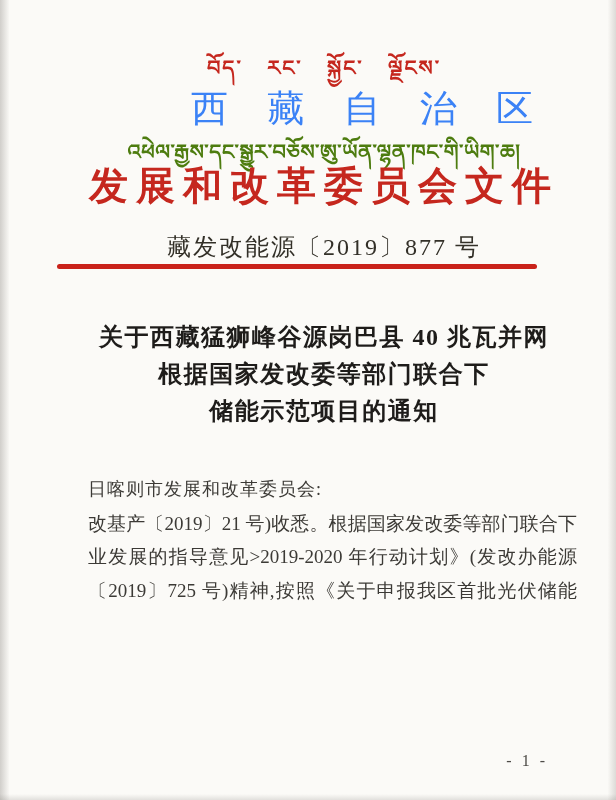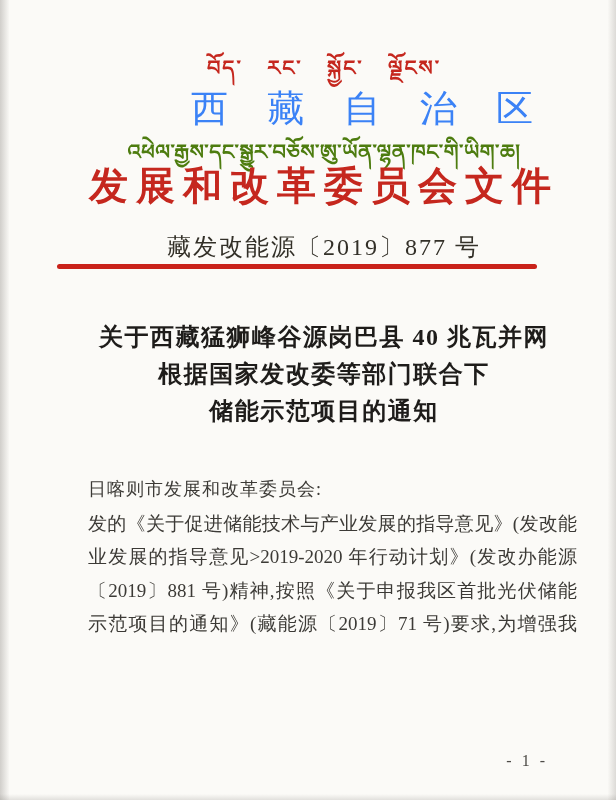--- a/index.html
+++ b/index.html
@@ -161,21 +161,20 @@
 
   <div class="centered doc-title">
     <span class="title-line">关于西藏猛狮峰谷源岗巴县 40 兆瓦并网</span>
     <span class="title-line">根据国家发改委等部门联合下</span>
     <span class="title-line">储能示范项目的通知</span>
   </div>
 
   <div class="salutation">日喀则市发展和改革委员会:</div>
 
   <div class="body-paragraph">
-    <span class="para-line">发的《关于促进储能技术与产业发展的指导意见》(发改能</span>
+    <span class="para-line">改基产〔2019〕21 号)收悉。根据国家发改委等部门联合下</span>
     <span class="para-line">业发展的指导意见&gt;2019-2020 年行动计划》(发改办能源</span>
-    <span class="para-line">〔2019〕881 号)精神,按照《关于申报我区首批光伏储能</span>
-    <span class="para-line">示范项目的通知》(藏能源〔2019〕71 号)要求,为增强我</span>
+    <span class="para-line">〔2019〕725 号)精神,按照《关于申报我区首批光伏储能</span>
   </div>
 
   <div class="page-number">- 1 -</div>
 
 </div>
 
 </body></html>

